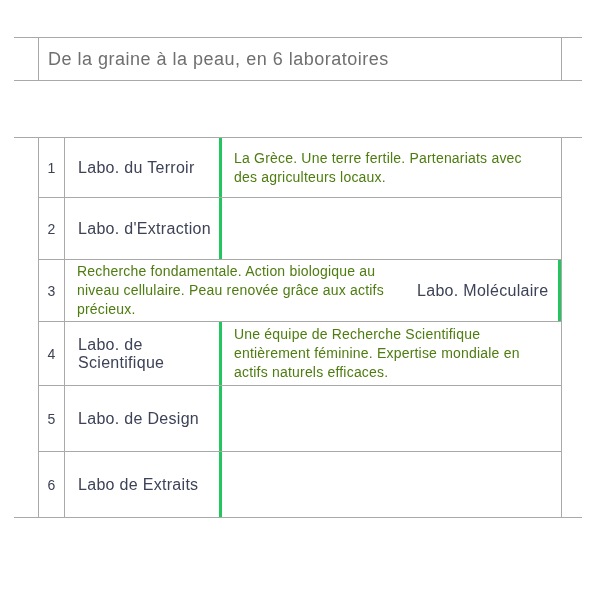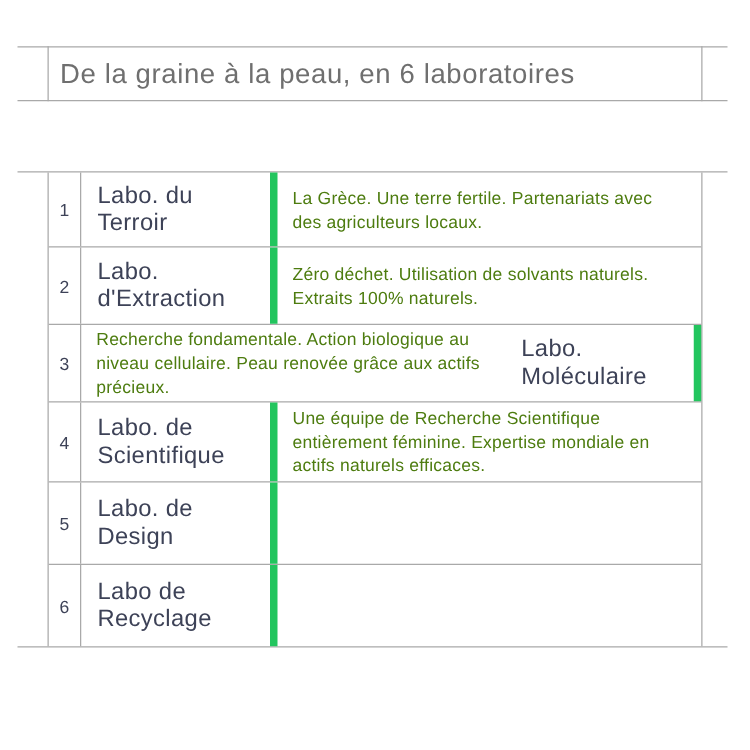--- a/index.html
+++ b/index.html
@@ -31,21 +31,21 @@
   .rule-table-top     { left: 14px; top: 137px; width: 568px; height: 1px; }
   .rule-table-bottom  { left: 14px; top: 517px; width: 568px; height: 1px; }
 
   .page-title {
     position: absolute;
     left: 48px;
     top: 38px;
     height: 42px;
     display: flex;
     align-items: center;
-    font-size: 22px;
+    font-size: 18px;
     letter-spacing: 0.5px;
     color: #6f6f6f;
     font-weight: 400;
     white-space: nowrap;
   }
 
   .labs-table {
     position: absolute;
     left: 38px;
     top: 138px;
@@ -78,23 +78,23 @@
     width: 26px;
     justify-content: center;
     border-right: 1px solid #a9a9a9;
     color: #3d4257;
     font-size: 14px;
   }
   .cell-name {
     width: 157px;
     padding-left: 13px;
     padding-right: 6px;
-    border-right: 6px solid #22c55e;
+    border-right: 3px solid #22c55e;
     color: #3d4257;
-    font-size: 19px;
+    font-size: 16px;
     letter-spacing: 0.3px;
   }
   .cell-desc {
     flex: 1;
     padding-left: 12px;
     padding-right: 14px;
     color: #4d7c0f;
     font-size: 14px;
     line-height: 19px;
     letter-spacing: 0.2px;
@@ -118,21 +118,20 @@
 
     <div class="row">
       <div class="cell cell-num">1</div>
       <div class="cell cell-name">Labo. du Terroir</div>
       <div class="cell cell-desc">La Grèce. Une terre fertile. Partenariats avec des agriculteurs locaux.</div>
     </div>
 
     <div class="row">
       <div class="cell cell-num">2</div>
       <div class="cell cell-name">Labo. d'Extraction</div>
-      <div class="cell cell-desc">Zéro déchet. Utilisation de solvants naturels. Extraits 100% naturels.</div>
     </div>
 
     <div class="row">
       <div class="cell cell-num">3</div>
       <div class="cell cell-desc">Recherche fondamentale. Action biologique au niveau cellulaire. Peau renovée grâce aux actifs précieux.</div>
       <div class="cell cell-name">Labo. Moléculaire</div>
     </div>
 
     <div class="row">
       <div class="cell cell-num">4</div>
@@ -140,17 +139,17 @@
       <div class="cell cell-desc">Une équipe de Recherche Scientifique entièrement féminine. Expertise mondiale en actifs naturels efficaces.</div>
     </div>
 
     <div class="row">
       <div class="cell cell-num">5</div>
       <div class="cell cell-name">Labo. de Design</div>
     </div>
 
     <div class="row">
       <div class="cell cell-num">6</div>
-      <div class="cell cell-name">Labo de Recyclage</div>
+      <div class="cell cell-name">Labo de Extraits</div>
     </div>
 
   </div>
 </div>
 
 </body></html>

